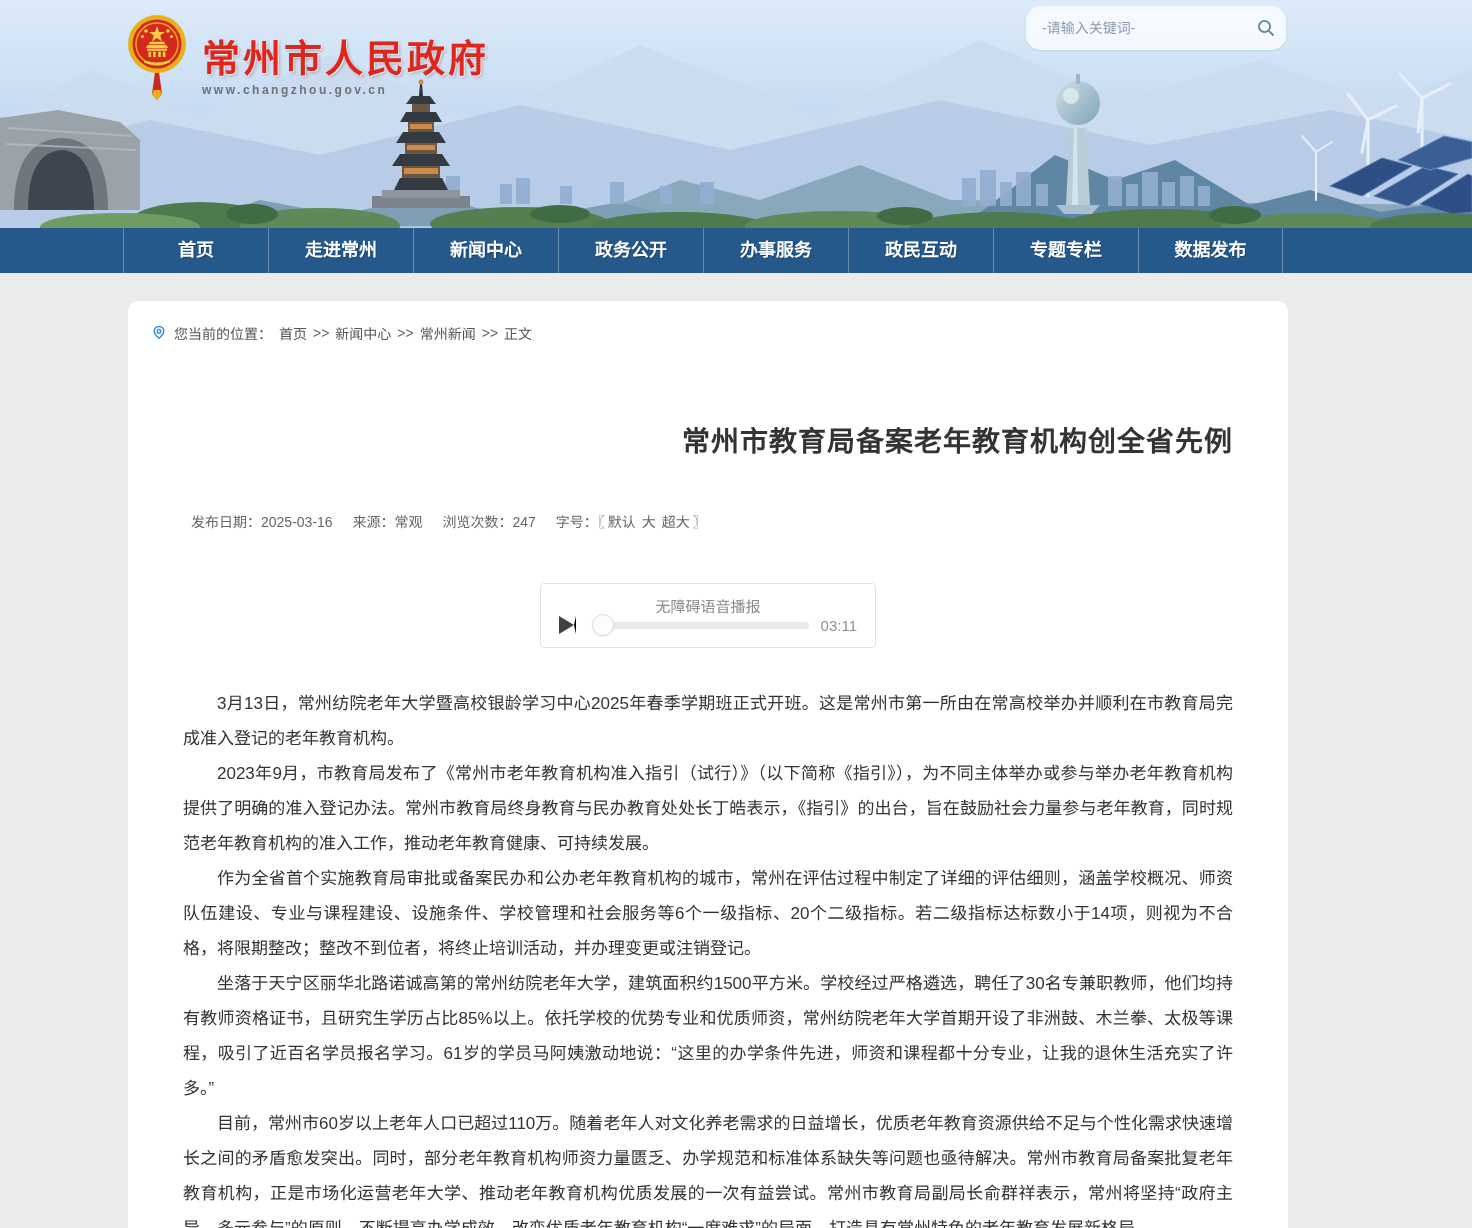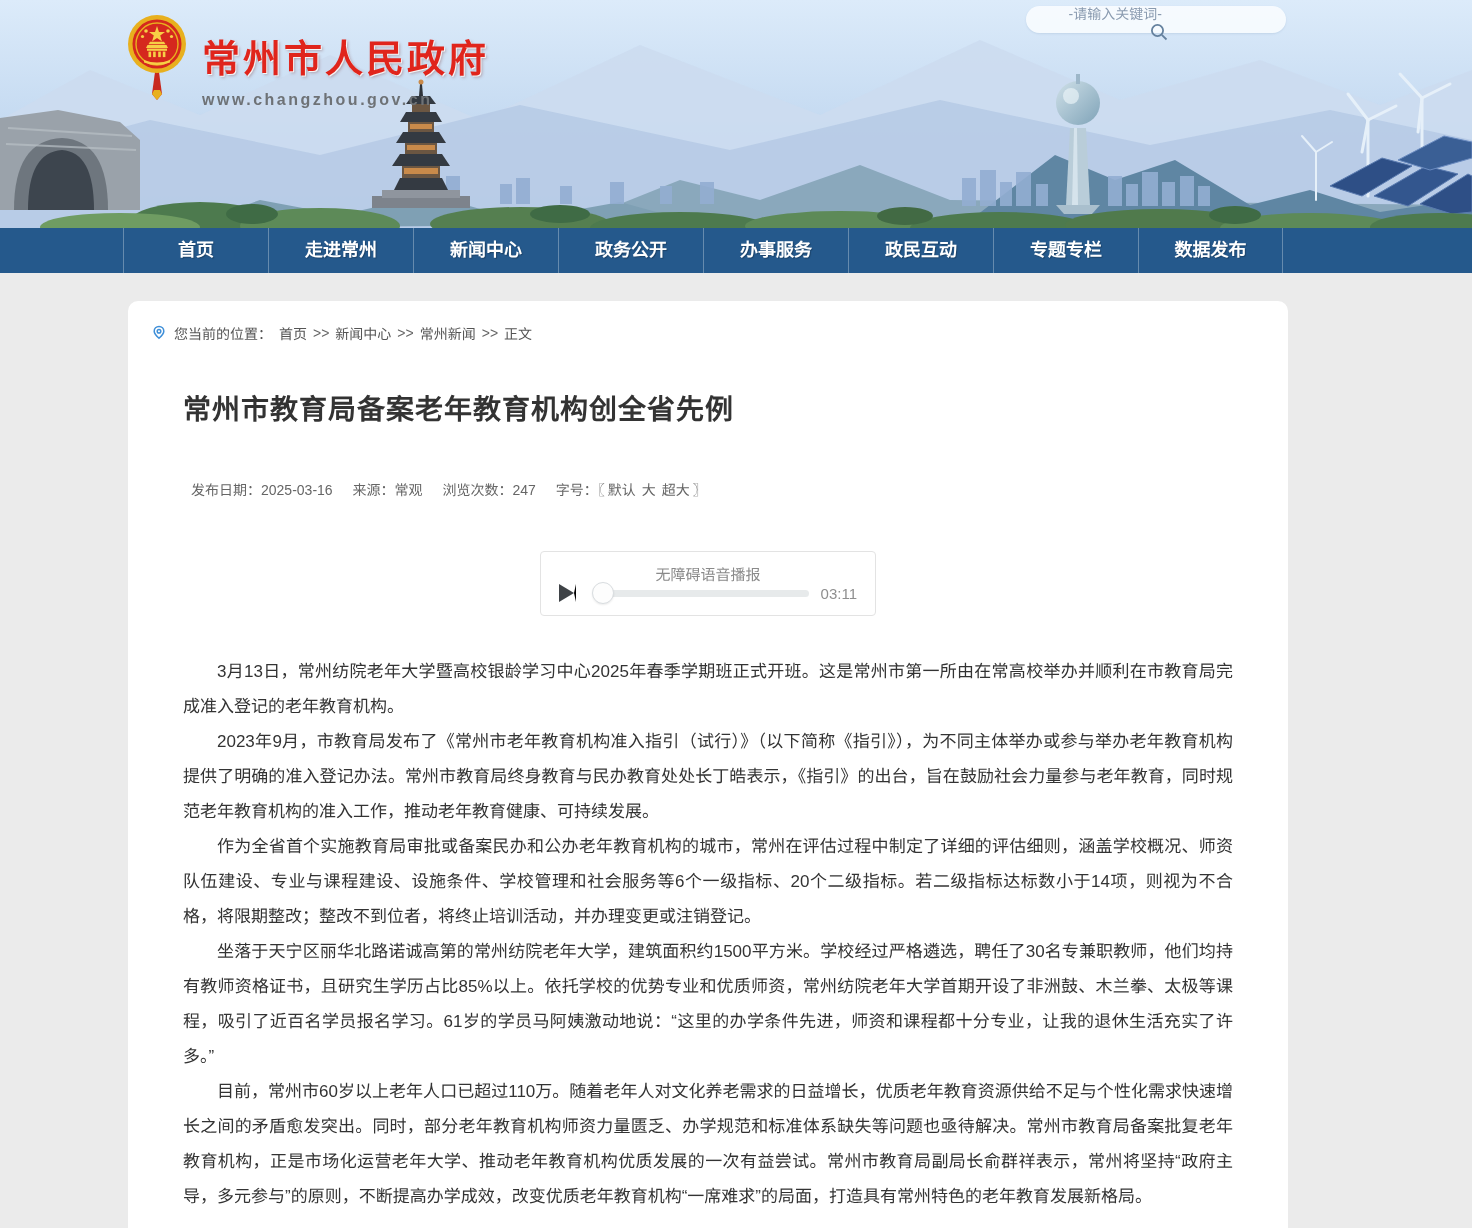--- a/index.html
+++ b/index.html
@@ -15,28 +15,27 @@
   
   .banner { position: relative; width: 1472px; height: 228px; overflow: hidden; }
   .banner svg.scene { position:absolute; left:0; top:0; width:100%; height:100%; display:block; }
   .logo-row { position:absolute; left:126px; top:14px; display:flex; align-items:flex-start; z-index:3; cursor:pointer; }
   .emblem { width:62px; height:86px; margin-right:14px; }
   .site-text { padding-top:14px; }
   .site-name {
     font-size:38px; font-weight:bold; color:#e0251c; letter-spacing:3px;
     text-shadow: 1px 1px 0 rgba(255,255,255,.85), 2px 2px 3px rgba(120,60,60,.35);
   }
-  .site-url { margin-top:8px; font-size:16px; font-weight:bold; color:#6e7276; letter-spacing:2.5px; }
+  .site-url { font-size:12px; font-weight:bold; color:#6e7276; letter-spacing:2.5px; }
   .search {
     position:absolute; right:186px; top:6px; z-index:3;
-    width:260px; height:27px; border-radius:15px;
+    width:260px; height:44px; border-radius:15px;
     background: rgba(250,253,255,.85);
     display:flex; align-items:center; padding:0 10px 0 16px;
     box-shadow: 0 1px 2px rgba(90,120,160,.15);
-    flex-direction: column;
   }
   .search input {
     flex:1; border:none; outline:none; background:transparent;
     font-size:14px; color:#44586e; font-family:"Liberation Sans",sans-serif;
   }
   .search input::placeholder { color:#8a9bb0; }
   .search .search-icon { width:20px; height:20px; cursor:pointer; flex:none; }
   
   .navbar { width:1472px; height:45px; background:#25598c; }
   .nav-inner { width:1162px; margin-left:123px; height:45px; display:flex; }
@@ -52,22 +51,22 @@
   .card {
     margin-left:128px; width:1160px; min-height:928px; background:#fff;
     border-radius:10px 10px 0 0; padding:22px 55px 40px 55px;
   }
   .breadcrumb { display:flex; align-items:center; font-size:14px; color:#555; margin-left:-32px; }
   .breadcrumb .pin { width:16px; height:16px; margin-right:7px; flex:none; }
   .breadcrumb a { color:#555; text-decoration:none; cursor:pointer; }
   .breadcrumb .sep { color:#666; margin:0 6px; }
   .breadcrumb .crumb-prefix { margin-right:7px; }
   .article-title {
-    text-align:left; font-size:28px; font-weight:bold; color:#333;
-    letter-spacing:1px; margin-top:44px;
+    text-align:right; font-size:28px; font-weight:bold; color:#333;
+    letter-spacing:1px; margin-top:76px;
   }
   .article-meta {
     margin-top:52px; font-size:14px; color:#666;
   }
   .article-meta .group { margin:0 8px; }
   .article-meta .fs-opt { cursor:pointer; margin:0 3px; }
   
   .player {
     width:336px; margin:52px auto 0 auto; border:1px solid #e3e3e3;
     border-radius:4px; padding:11px 18px 13px 18px; background:#fff;

